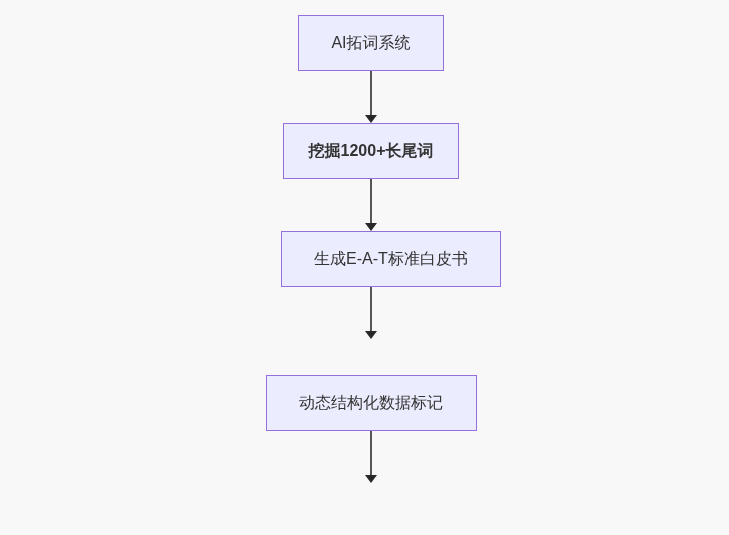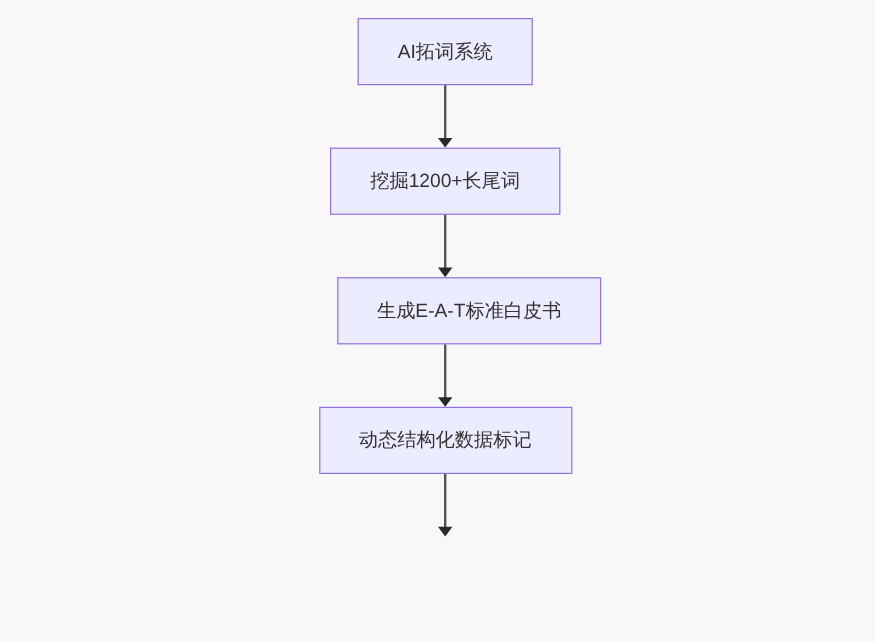--- a/index.html
+++ b/index.html
@@ -33,23 +33,23 @@
     align-items: center;
     justify-content: center;
     background: var(--node-fill);
     border: 1px solid var(--node-border);
     color: var(--text);
     font-size: 16px;
     white-space: nowrap;
     flex: 0 0 auto;
   }
   .node-1 { width: 146px; }
-  .node-2 { width: 192px; }
+  .node-2 { width: 176px; font-weight: bold; }
   .node-3 { width: 220px; margin-left: 40px; }
-  .node-4 { width: 211px; }
+  .node-4 { width: 211px; margin-top: 36px; }
   .node-5 { width: 233px; }
   .connector {
     position: relative;
     width: 14px;
     height: 52px;
     flex: 0 0 auto;
   }
   .connector .line {
     position: absolute;
     left: 50%;

